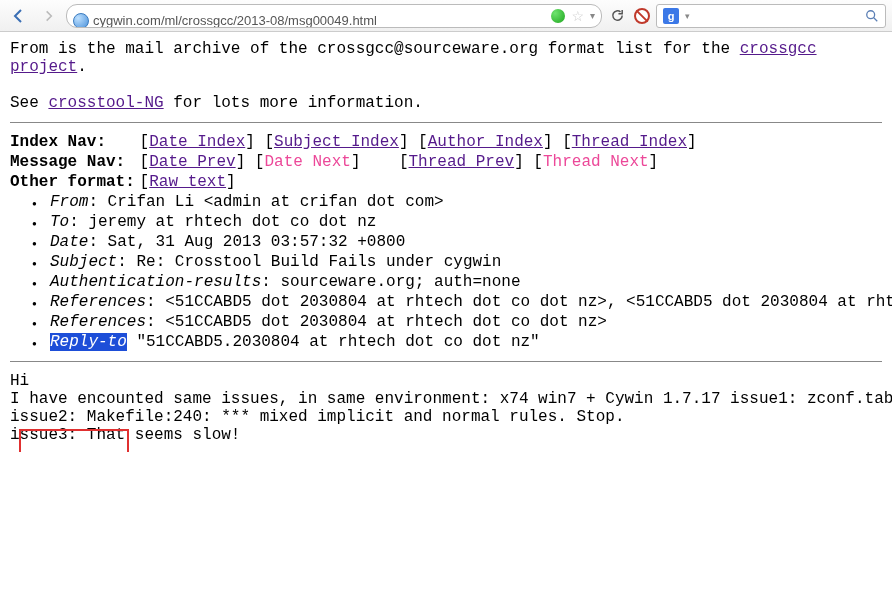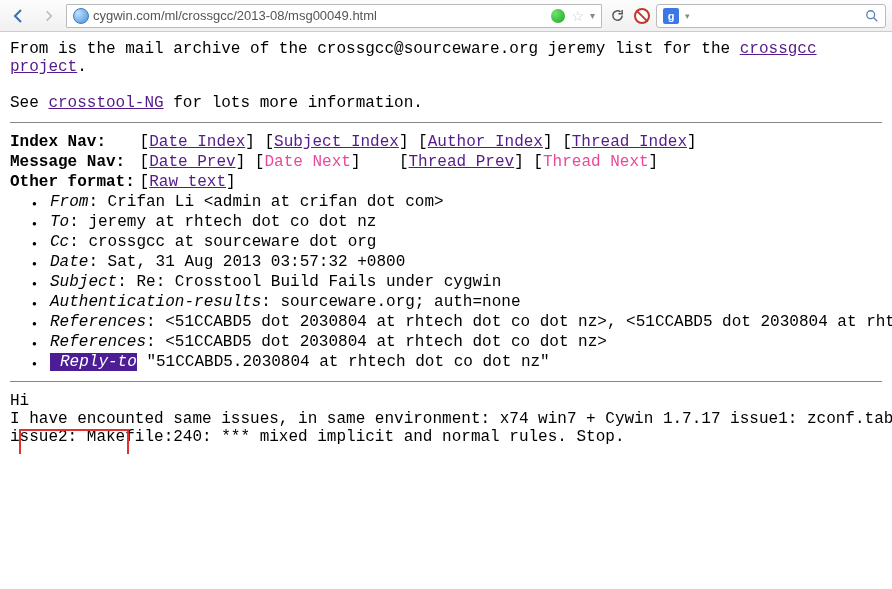--- a/index.html
+++ b/index.html
@@ -32,25 +32,24 @@
     width: 16px; height: 16px;
     border-radius: 50%;
     background: radial-gradient(circle at 30% 30%, #bde0ff, #4a90d9);
     border: 1px solid #3a7bbf;
     margin-right: 4px;
     flex-shrink: 0;
   }
   .url-box {
     flex: 1;
     display: flex;
-    align-items: center;
     height: 24px;
     background: #fff;
     border: 1px solid #bbb;
-    border-radius: 1px;
+    border-radius: 11px;
     padding: 8px 6px;
     color: #555;
     overflow: hidden;
     white-space: nowrap;
   }
   .url-right-icons {
     display: flex;
     align-items: center;
     gap: 6px;
     padding-left: 8px;
@@ -139,21 +138,21 @@
   }
   .hname { font-style: italic; text-align: right; }
   .red-box {
     position: absolute;
     border: 2px solid #e03030;
     pointer-events: none;
   }
   .red-box.a { left: 19px; top: 397px; width: 110px; height: 59px; }
   .red-box.b { left: 29px; top: 458px; width: 74px; height: 18px; border-top: none; }
   .sel {
-    background: #4c1d95; color: #fff; padding-left: 10px;
+    background: #1d4ed8; color: #fff;
   }
   .body-text { margin-top: 8px; white-space: nowrap; }
 
   .cursor-arrow {
     position: absolute;
     left: 572px; top: 459px;
     width: 14px; height: 20px;
     pointer-events: none;
   }
   .rel-wrap { position: relative; }
@@ -195,21 +194,21 @@
     <svg class="mag-icon" viewBox="0 0 16 16">
         <circle cx="6.5" cy="6.5" r="4.5" fill="none" stroke="#5b7fb5" stroke-width="1.5"></circle>
         <line x1="10" y1="10" x2="14" y2="14" stroke="#5b7fb5" stroke-width="1.5"></line>
       </svg>
   </div>
 </div>
 
 <div class="content rel-wrap">
 
   <div class="mono">
-    <span>From is the mail archive of the </span><span>crossgcc@sourceware.org</span><span> jeremy list for the </span><a class="link">crossgcc project</a><span>.</span>
+    <span>From is the mail archive of the </span><span>crossgcc@sourceware.org</span><span> format list for the </span><a class="link">crossgcc project</a><span>.</span>
   </div>
   <br>
   <div class="mono">
     <span>See </span><a class="link">crosstool-NG</a><span> for lots more information.</span>
   </div>
 
   <hr class="sep">
 
   <div class="nav-row mono">
     <span class="nav-label">Index Nav:</span>
@@ -230,35 +229,35 @@
 
   <div class="nav-row mono">
     <span class="nav-label">Other format:</span>
     <span class="bracket">[</span><a class="link">Raw text</a><span class="bracket">]</span>
   </div>
 
 
   <ul class="headers mono">
     <li><span class="hname">From</span><span>: Crifan Li &lt;admin at crifan dot com&gt;</span></li>
     <li><span class="hname">To</span><span>: jeremy at rhtech dot co dot nz</span></li>
-    <li><span class="hname">Cc</span><span>: crossgcc at sourceware dot org</span></li>
     <li><span class="hname">Date</span><span>: Sat, 31 Aug 2013 03:57:32 +0800</span></li>
     <li><span class="hname">Subject</span><span>: Re: Crosstool Build Fails under cygwin</span></li>
     <li><span class="hname">Authentication-results</span><span>: sourceware.org; auth=none</span></li>
     <li><span class="hname">References</span><span>: &lt;51CCABD5 dot 2030804 at rhtech dot co dot nz&gt;, &lt;51CCABD5 dot 2030804 at rhtech dot co dot nz&gt;</span></li>
     <li><span class="hname">References</span><span>: &lt;51CCABD5 dot 2030804 at rhtech dot co dot nz&gt;</span></li>
     <li><span class="hname sel">Reply-to</span><span> "51CCABD5.2030804 at rhtech dot co dot nz"</span></li>
   </ul>
 
   <hr class="sep">
 
   <div class="body-text mono">
     <div>Hi</div>
     <div>I have encounted same issues, in same environment: x74 win7 + Cywin 1.7.17 issue1: zconf.tab.o:zconf.tab.c:(.te</div>
     <div>issue2: Makefile:240: *** mixed implicit and normal rules. Stop.</div>
+    <div>issue3: That seems slow!</div>
   </div>
 
   <div class="red-box a"></div>
   <div class="red-box b"></div>
 
   <svg class="cursor-arrow" viewBox="0 0 14 20">
     <path d="M1 1 L1 15 L4 12 L7 18 L9 17 L6 11 L11 11 Z" fill="#fff" stroke="#000" stroke-width="1"></path>
   </svg>
 </div>
 

